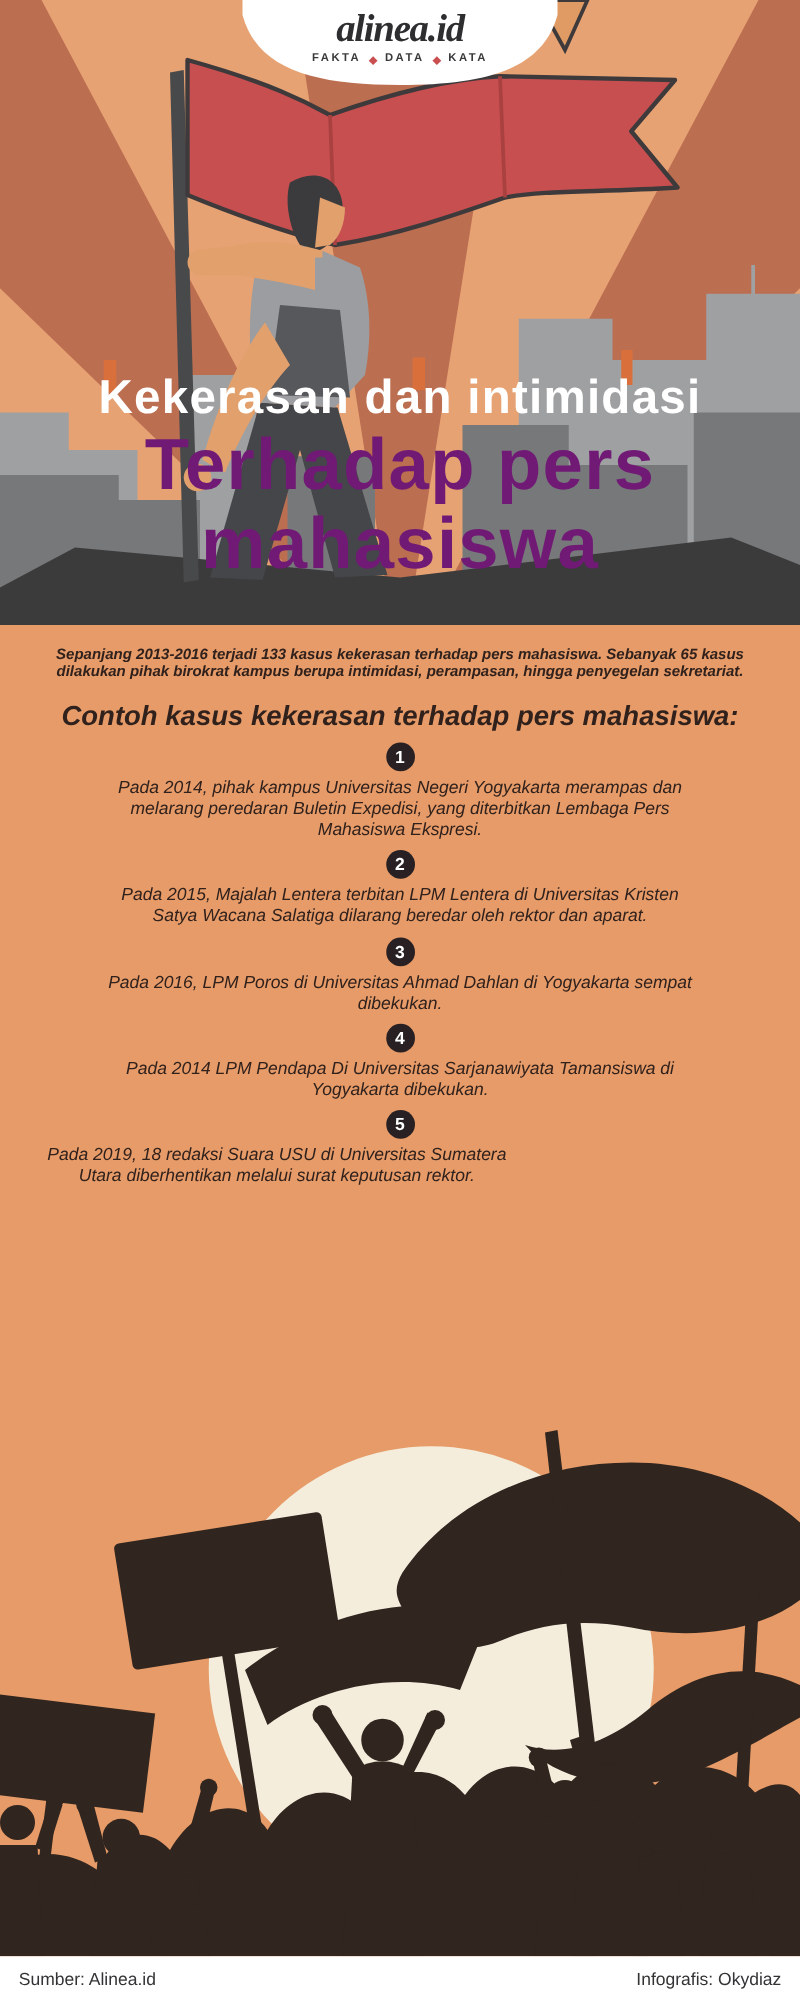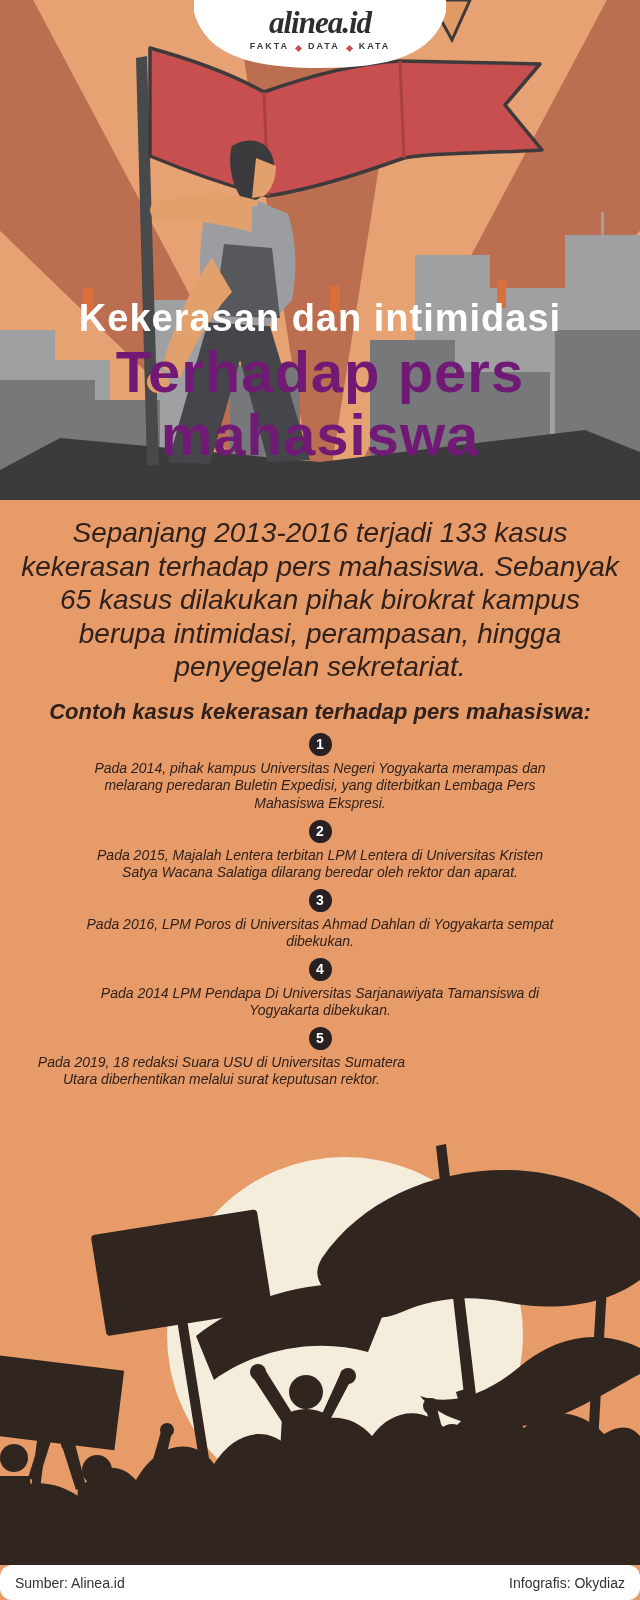--- a/index.html
+++ b/index.html
@@ -16,33 +16,33 @@
                 font-size:9px;font-weight:bold;letter-spacing:2px;color:#3A3A3C;margin-top:3px;}
   .diamond{width:5px;height:5px;background:#C94F50;transform:rotate(45deg);}
   .titles{position:absolute;left:0;right:0;top:296px;z-index:4;text-align:center;
           font-weight:bold;}
   .title-line1{color:#FFFFFF;font-size:38px;line-height:44px;letter-spacing:1px;}
   .title-big{color:#701a75;font-size:58px;line-height:63px;letter-spacing:1px;}
 
   
   .content{height:640px;box-sizing:border-box;background:#E69B68;padding-top:16px;
            text-align:center;color:#30211C;font-style:italic;overflow:hidden;}
-  .intro{font-weight:normal;font-size:28px;line-height:1.2;max-width:600px;margin:0 auto;}
+  .intro{font-weight:bold;font-size:12px;line-height:1.2;max-width:600px;margin:0 auto;}
   .section-heading{font-weight:bold;font-size:22px;line-height:1.2;margin:15px auto 0;}
   .badge{width:23px;height:23px;border-radius:50%;background:#282022;color:#FFFFFF;
          font-style:normal;font-weight:bold;font-size:14px;line-height:23px;margin:8px auto 4px;}
   .case-text{font-size:14px;line-height:1.22;margin:0 auto;}
   .w500{max-width:500px;} .w460{max-width:465px;} .w470{max-width:475px;} .w400{max-width:405px;margin-left:19px;}
 
   
   .bottom-illo{position:relative;width:640px;height:425px;overflow:hidden;}
 
   
   .footer{height:35px;background:#FFFFFF;display:flex;justify-content:space-between;
-          align-items:center;padding:0 15px;box-sizing:border-box;font-size:14px;color:#333335;border-radius:12px;}
+          align-items:center;padding:0 15px;box-sizing:border-box;font-size:14px;color:#333335;}
 </style>
 </head>
 <body>
 
 <div class="page">
 
   <div class="hero">
     <svg width="640" height="500" viewBox="0 0 640 500">
 
       <g>

